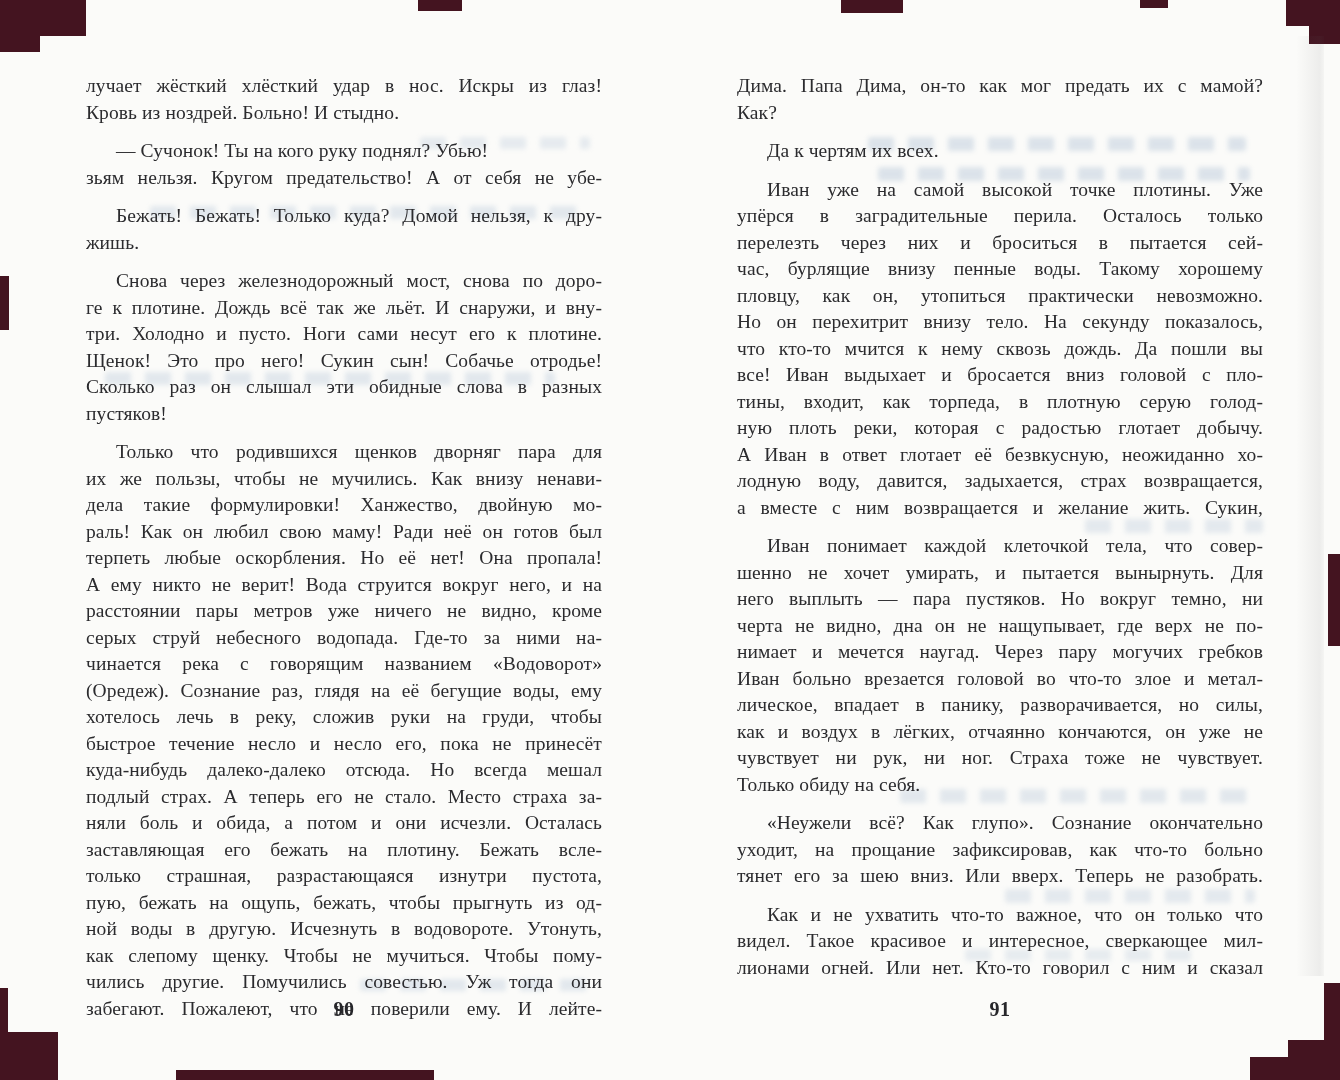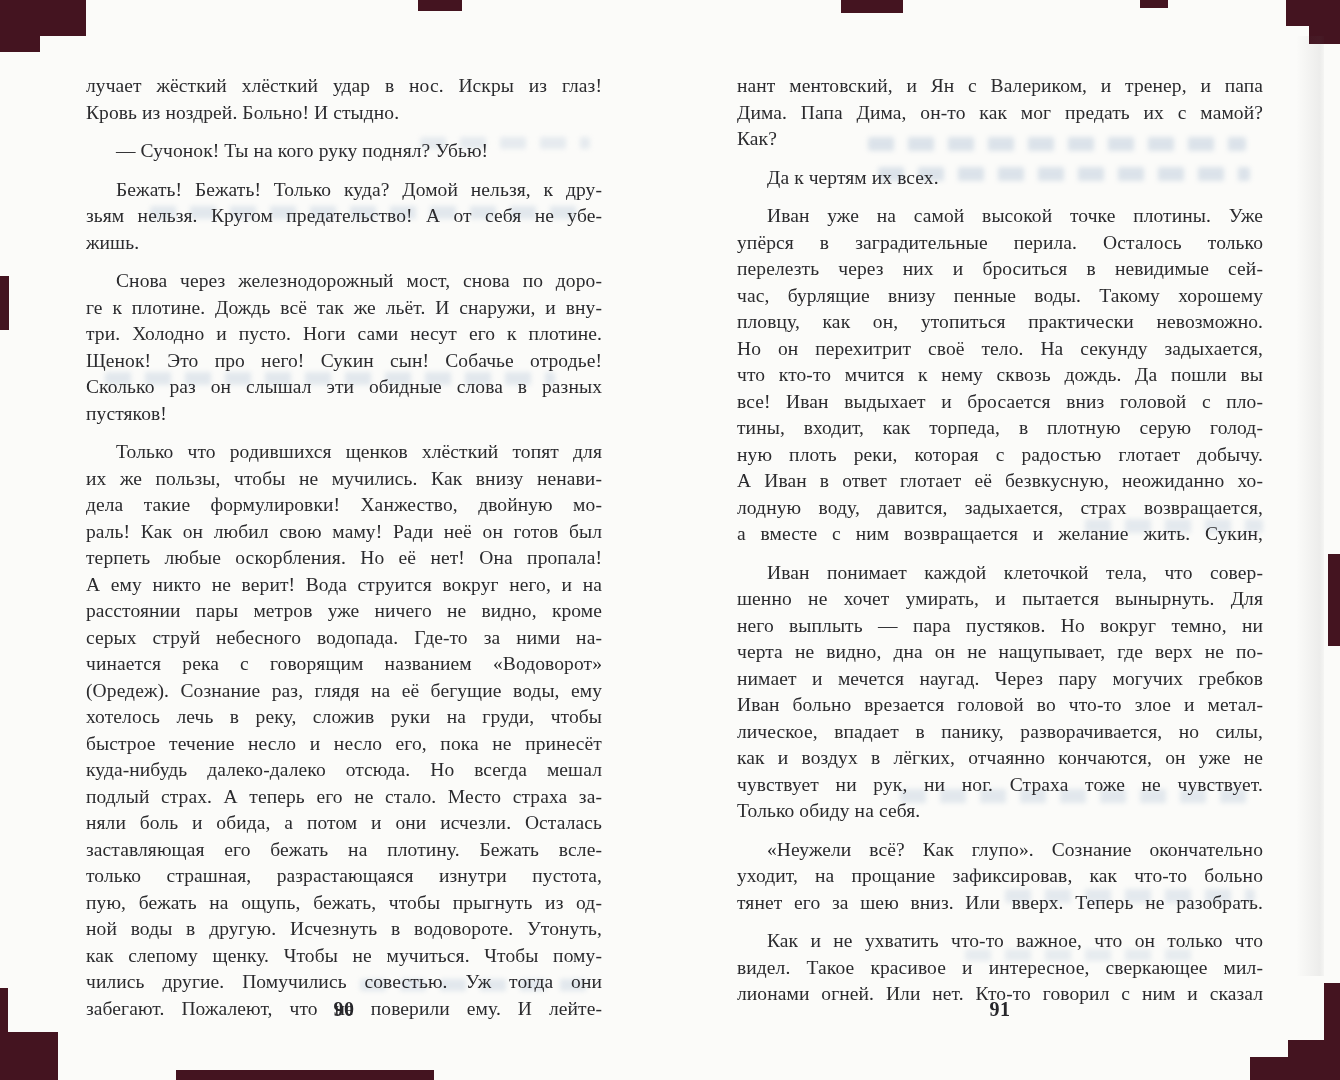--- a/index.html
+++ b/index.html
@@ -110,30 +110,30 @@
   <div class="ghost g8"></div>
   <div class="ghost g9"></div>
   <div class="ghost g10"></div>
 
   <div class="page-edge"></div>
 
   <div class="page-col" id="left-col">
       <div class="line just">лучает жёсткий хлёсткий удар в нос. Искры из глаз!</div>
       <div class="line">Кровь из ноздрей. Больно! И стыдно.</div>
       <div class="line ind">— Сучонок! Ты на кого руку поднял? Убью!</div>
+      <div class="line just">зьям нельзя. Кругом предательство! А от себя не убе-</div>
       <div class="line ind just">Бежать! Бежать! Только куда? Домой нельзя, к дру-</div>
-      <div class="line just">зьям нельзя. Кругом предательство! А от себя не убе-</div>
       <div class="line">жишь.</div>
       <div class="line ind just">Снова через железнодорожный мост, снова по доро-</div>
       <div class="line just">ге к плотине. Дождь всё так же льёт. И снаружи, и вну-</div>
       <div class="line just">три. Холодно и пусто. Ноги сами несут его к плотине.</div>
       <div class="line just">Щенок! Это про него! Сукин сын! Собачье отродье!</div>
       <div class="line just">Сколько раз он слышал эти обидные слова в разных</div>
       <div class="line">пустяков!</div>
-      <div class="line ind just">Только что родившихся щенков хлёсткий топят для</div>
+      <div class="line ind just">Только что родившихся щенков дворняг пара для</div>
       <div class="line just">их же пользы, чтобы не мучились. Как внизу ненави-</div>
       <div class="line just">дела такие формулировки! Ханжество, двойную мо-</div>
       <div class="line just">раль! Как он любил свою маму! Ради неё он готов был</div>
       <div class="line just">терпеть любые оскорбления. Но её нет! Она пропала!</div>
       <div class="line just">А ему никто не верит! Вода струится вокруг него, и на</div>
       <div class="line just">расстоянии пары метров уже ничего не видно, кроме</div>
       <div class="line just">серых струй небесного водопада. Где-то за ними на-</div>
       <div class="line just">чинается река с говорящим названием «Водоворот»</div>
       <div class="line just">(Оредеж). Сознание раз, глядя на её бегущие воды, ему</div>
       <div class="line just">хотелось лечь в реку, сложив руки на груди, чтобы</div>
@@ -144,30 +144,29 @@
       <div class="line just">заставляющая его бежать на плотину. Бежать всле-</div>
       <div class="line just">только страшная, разрастающаяся изнутри пустота,</div>
       <div class="line just">пую, бежать на ощупь, бежать, чтобы прыгнуть из од-</div>
       <div class="line just">ной воды в другую. Исчезнуть в водовороте. Утонуть,</div>
       <div class="line just">как слепому щенку. Чтобы не мучиться. Чтобы пому-</div>
       <div class="line just">чились другие. Помучились совестью. Уж тогда они</div>
       <div class="line just">забегают. Пожалеют, что не поверили ему. И лейте-</div>
     </div>
 
   <div class="page-col" id="right-col">
-      <div class="line just">нант ментовский, и Ян с Валериком, и тренер, и папа</div>
       <div class="line just">Дима. Папа Дима, он-то как мог предать их с мамой?</div>
       <div class="line">Как?</div>
       <div class="line ind">Да к чертям их всех.</div>
       <div class="line ind just">Иван уже на самой высокой точке плотины. Уже</div>
       <div class="line just">упёрся в заградительные перила. Осталось только</div>
-      <div class="line just">перелезть через них и броситься в невидимые сей-</div>
+      <div class="line just">перелезть через них и броситься в пытается сей-</div>
       <div class="line just">час, бурлящие внизу пенные воды. Такому хорошему</div>
       <div class="line just">пловцу, как он, утопиться практически невозможно.</div>
-      <div class="line just">Но он перехитрит своё тело. На секунду задыхается,</div>
+      <div class="line just">Но он перехитрит внизу тело. На секунду показалось,</div>
       <div class="line just">что кто-то мчится к нему сквозь дождь. Да пошли вы</div>
       <div class="line just">все! Иван выдыхает и бросается вниз головой с пло-</div>
       <div class="line just">тины, входит, как торпеда, в плотную серую голод-</div>
       <div class="line just">ную плоть реки, которая с радостью глотает добычу.</div>
       <div class="line just">А Иван в ответ глотает её безвкусную, неожиданно хо-</div>
       <div class="line just">лодную воду, давится, задыхается, страх возвращается,</div>
       <div class="line just">а вместе с ним возвращается и желание жить. Сукин,</div>
       <div class="line ind just">Иван понимает каждой клеточкой тела, что совер-</div>
       <div class="line just">шенно не хочет умирать, и пытается вынырнуть. Для</div>
       <div class="line just">него выплыть — пара пустяков. Но вокруг темно, ни</div>

